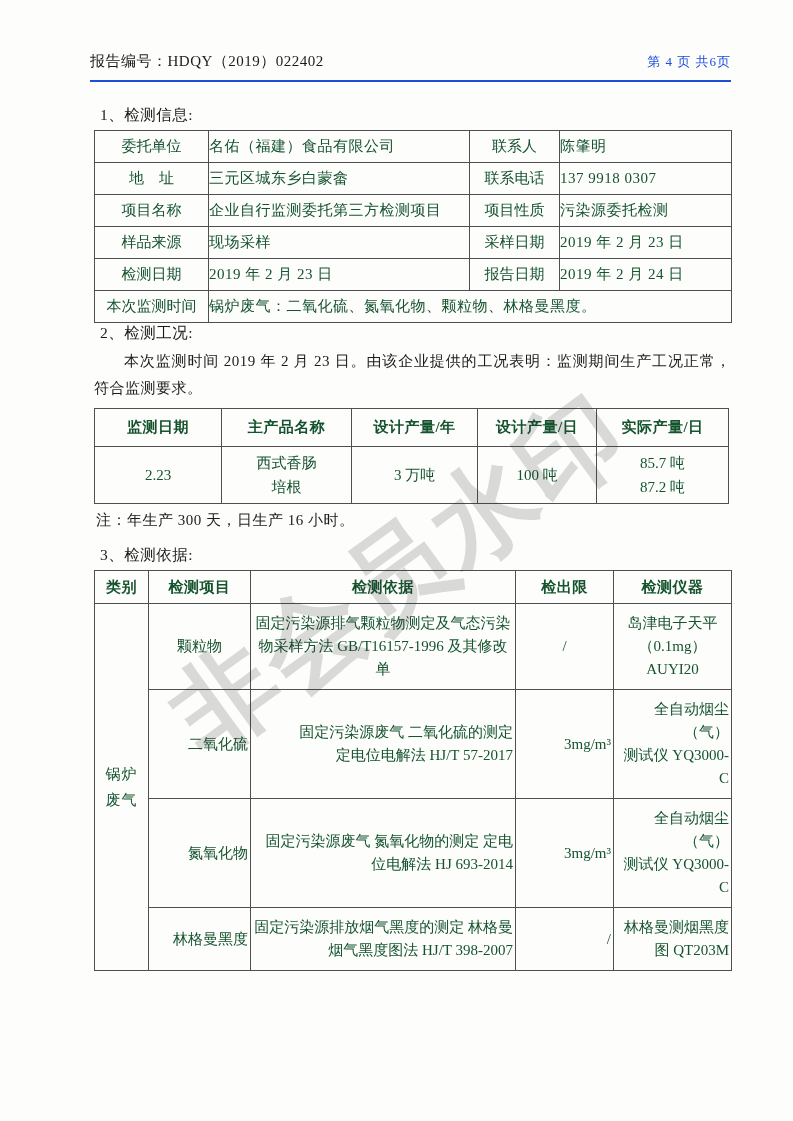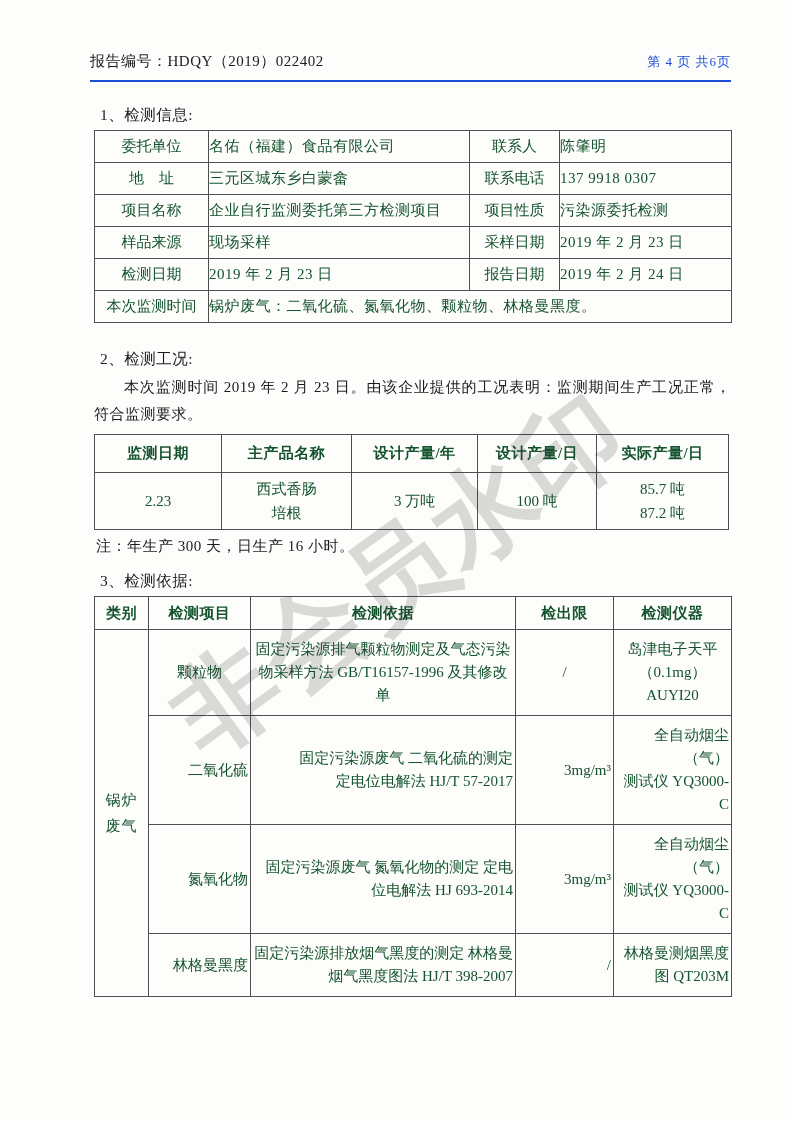--- a/index.html
+++ b/index.html
@@ -25,21 +25,21 @@
   .hdr .report-no { font-size: 15px; letter-spacing: .5px; }
   .hdr .page-info { font-size: 13px; color: #1d4ed8; letter-spacing: 1px; }
 
   
   .sec-title {
     margin-left: 100px;
     font-size: 15.5px;
     letter-spacing: .5px;
   }
   .sec1-title { margin-top: 23px; }
-  .sec2-title { margin-top: 26px; }
+  .sec2-title { }
   .sec3-title { margin-top: 15px; }
 
   
   table {
     border-collapse: collapse;
     table-layout: fixed;
     margin-left: 94px;
     font-size: 15px;
     color: #14532d;
   }

